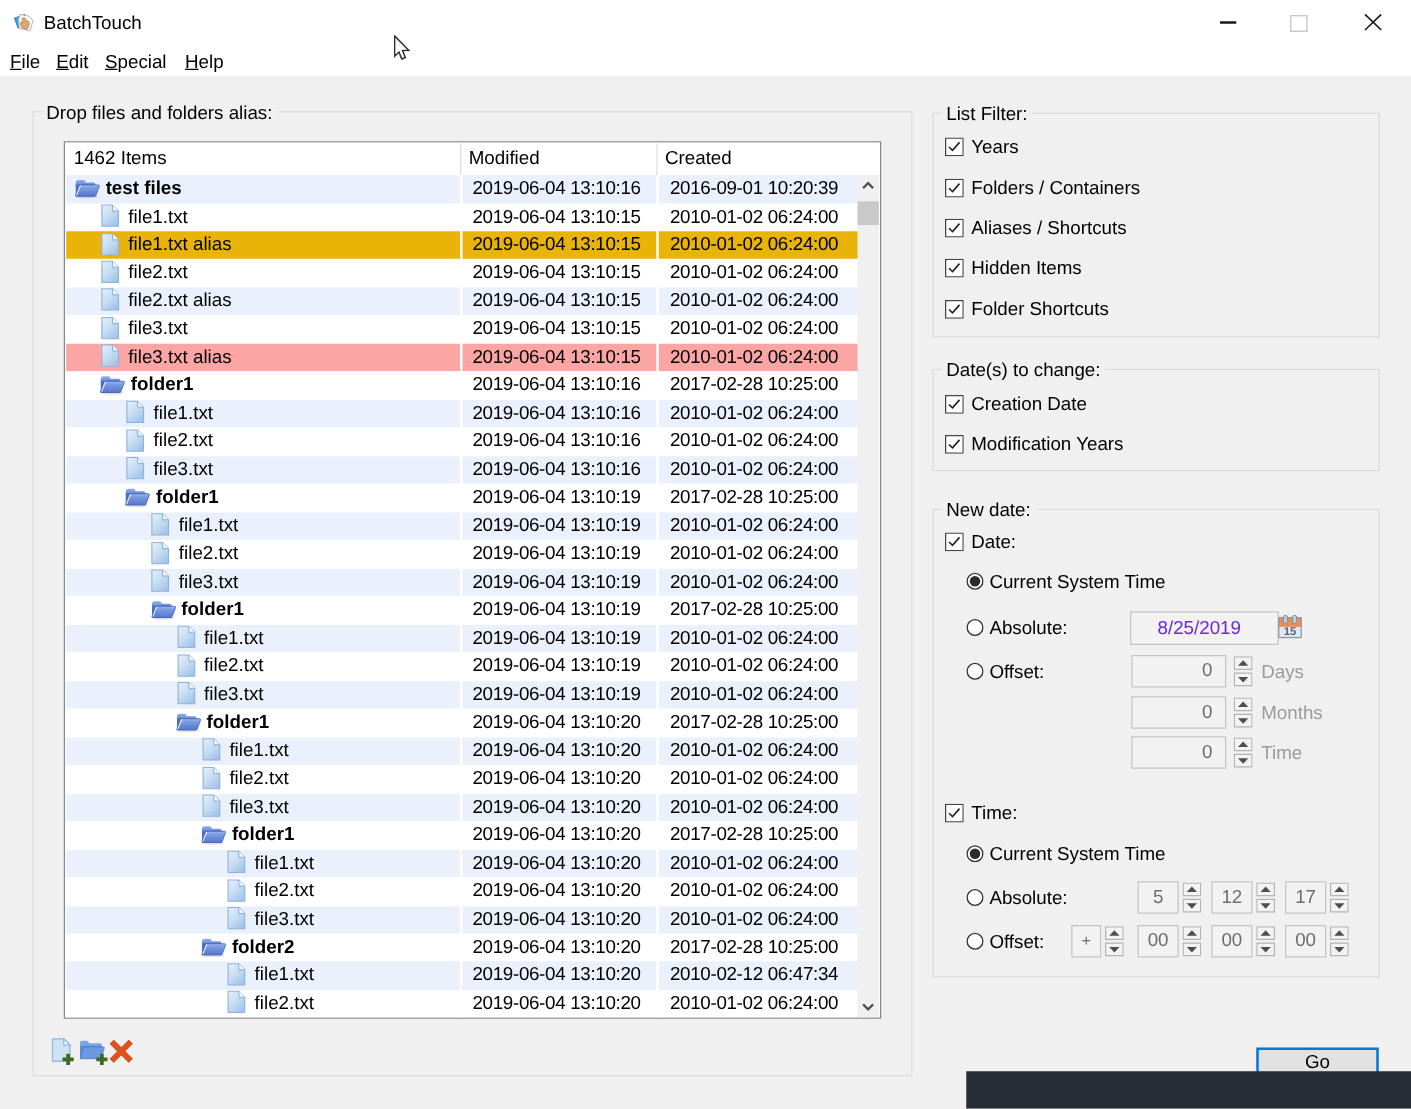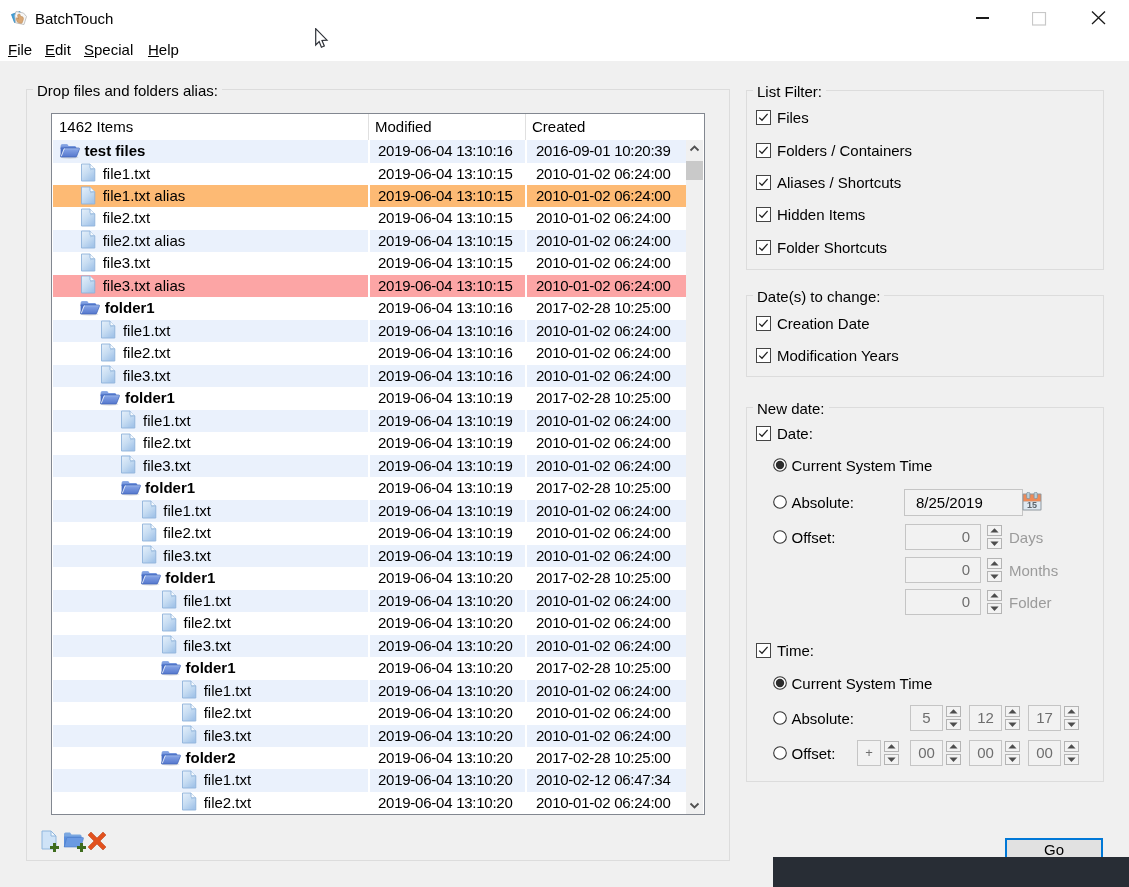--- a/index.html
+++ b/index.html
@@ -82,21 +82,21 @@
           </defs>
           <path d="M1.5 1 L10 1 L14.8 5.8 L14.8 18 L1.5 18 Z" fill="url(#fg)" stroke="#8fb2da" stroke-width="0.9"></path>
           <path d="M10 1 L10 4.4 Q10 5.8 11.4 5.8 L14.8 5.8 Z" fill="#f6fafd"></path>
           <path d="M10 1 L10 4.4 Q10 5.8 11.4 5.8 L14.8 5.8" fill="none" stroke="#8fb2da" stroke-width="0.9"></path>
           <path d="M10 5.8 L14.8 5.8 L10 7.5 Z" fill="#9fc0e2" opacity="0.6"></path>
         </svg></span>
       <span class="rt" style="left:49.7px">file1.txt</span>
       <span class="rt dt" style="left:325px">2019-06-04 13:10:15</span>
       <span class="rt dt" style="left:483px">2010-01-02 06:24:00</span>
     </div>
-<div class="row" style="top:71.0px;background:#fdba74">
+<div class="row" style="top:71.0px;background:#eab308">
       <span style="position:absolute;left:27.0px;top:0.5px"><svg width="16" height="19" viewBox="0 0 16 19">
           <defs>
             <linearGradient id="fg" x1="0" y1="0" x2="0.7" y2="1">
               <stop offset="0" stop-color="#e6f0fa"></stop>
               <stop offset="0.55" stop-color="#c6dcf2"></stop>
               <stop offset="1" stop-color="#a3c4e9"></stop>
             </linearGradient>
           </defs>
           <path d="M1.5 1 L10 1 L14.8 5.8 L14.8 18 L1.5 18 Z" fill="url(#fg)" stroke="#8fb2da" stroke-width="0.9"></path>
           <path d="M10 1 L10 4.4 Q10 5.8 11.4 5.8 L14.8 5.8 Z" fill="#f6fafd"></path>
@@ -664,21 +664,21 @@
 <svg class="abs" style="left:87px;top:831px" width="20" height="20" viewBox="0 0 20 20">
 <path d="M4 1 L10 7 L16 1 L19 4 L13 10 L19 16 L16 19 L10 13 L4 19 L1 16 L7 10 L1 4 Z" fill="#e2511e" stroke="#b53d12" stroke-width="0.5"></path>
 </svg>
 
 <div class="gb" style="left:746px;top:90px;width:358px;height:180px"></div>
 <span class="gbl" style="left:753px;top:83px">List Filter:</span>
 <svg class="abs" style="left:756px;top:110px" width="15" height="15" viewBox="0 0 15 15">
     <rect x="0.5" y="0.5" width="14" height="14" fill="#fff" stroke="#454545"></rect>
     <path d="M3.2 7.6 L6 10.3 L11.6 3.9" fill="none" stroke="#222" stroke-width="1.3"></path>
   </svg>
-<span class="lbl" style="left:777px;top:109px">Files</span>
+<span class="lbl" style="left:777px;top:109px">Years</span>
 <svg class="abs" style="left:756px;top:143px" width="15" height="15" viewBox="0 0 15 15">
     <rect x="0.5" y="0.5" width="14" height="14" fill="#fff" stroke="#454545"></rect>
     <path d="M3.2 7.6 L6 10.3 L11.6 3.9" fill="none" stroke="#222" stroke-width="1.3"></path>
   </svg>
 <span class="lbl" style="left:777px;top:142px">Folders / Containers</span>
 <svg class="abs" style="left:756px;top:175px" width="15" height="15" viewBox="0 0 15 15">
     <rect x="0.5" y="0.5" width="14" height="14" fill="#fff" stroke="#454545"></rect>
     <path d="M3.2 7.6 L6 10.3 L11.6 3.9" fill="none" stroke="#222" stroke-width="1.3"></path>
   </svg>
 <span class="lbl" style="left:777px;top:174px">Aliases / Shortcuts</span>
@@ -715,21 +715,21 @@
 <span class="lbl" style="left:777px;top:425px">Date:</span>
 <svg class="abs" style="left:773px;top:458px" width="14" height="14" viewBox="0 0 14 14">
     <circle cx="7" cy="7" r="6.3" fill="#fff" stroke="#333333" stroke-width="1.1"></circle>
     <circle cx="7" cy="7" r="4.2" fill="#2b2b2b"></circle>
   </svg>
 <span class="lbl" style="left:791.5px;top:457px">Current System Time</span>
 <svg class="abs" style="left:773px;top:495px" width="14" height="14" viewBox="0 0 14 14">
     <circle cx="7" cy="7" r="6.3" fill="#fff" stroke="#333333" stroke-width="1.1"></circle>
   </svg>
 <span class="lbl" style="left:791.5px;top:494px">Absolute:</span>
-<div class="dfield" style="left:904px;top:489px;width:119px;height:27px;line-height:25px;text-align:left;padding-left:11px;font-size:15px;color:#000000">8/25/2019</div>
+<div class="dfield" style="left:904px;top:489px;width:119px;height:27px;line-height:25px;text-align:left;padding-left:21px;font-size:15px;color:#6d28d9">8/25/2019</div>
 <svg class="abs" style="left:1022px;top:492px" width="20" height="19" viewBox="0 0 20 19">
     <rect x="0.5" y="1.5" width="19" height="17" rx="1" fill="#8f979e"></rect>
     <rect x="1.5" y="2.5" width="17" height="7" fill="#ee8a57"></rect>
     <rect x="1.5" y="9.5" width="17" height="8" fill="#dfe9f2"></rect>
     <text x="10" y="16.2" font-size="9" font-weight="bold" fill="#5d646b" text-anchor="middle" font-family="Liberation Sans">15</text>
     <rect x="4.7" y="0.4" width="3.2" height="6.2" rx="1.2" fill="#bcd0da" stroke="#7e929e" stroke-width="0.8"></rect>
     <rect x="12.1" y="0.4" width="3.2" height="6.2" rx="1.2" fill="#bcd0da" stroke="#7e929e" stroke-width="0.8"></rect>
   </svg>
 <svg class="abs" style="left:773px;top:530px" width="14" height="14" viewBox="0 0 14 14">
     <circle cx="7" cy="7" r="6.3" fill="#fff" stroke="#333333" stroke-width="1.1"></circle>
@@ -751,21 +751,21 @@
     <path d="M3.4 16.6 L11.6 16.6 L7.5 21 Z" fill="#4d4d4d"></path>
   </svg>
 <span class="glbl" style="left:1009px;top:562px">Months</span>
 <div class="dfield" style="left:905px;top:589px;width:76px;height:26px;line-height:24px;text-align:right;padding-right:10px;font-size:15px;color:#6e6e6e">0</div>
 <svg class="abs" style="left:987px;top:590px" width="15" height="25" viewBox="0 0 15 25">
     <rect x="0.5" y="0.5" width="14" height="10" fill="#f3f3f3" stroke="#b4b4b4"></rect>
     <rect x="0.5" y="13.5" width="14" height="10" fill="#f3f3f3" stroke="#b4b4b4"></rect>
     <path d="M3.4 7.6 L7.5 3.2 L11.6 7.6 Z" fill="#4d4d4d"></path>
     <path d="M3.4 16.6 L11.6 16.6 L7.5 21 Z" fill="#4d4d4d"></path>
   </svg>
-<span class="glbl" style="left:1009px;top:594px">Folder</span>
+<span class="glbl" style="left:1009px;top:594px">Time</span>
 <svg class="abs" style="left:756px;top:643px" width="15" height="15" viewBox="0 0 15 15">
     <rect x="0.5" y="0.5" width="14" height="14" fill="#fff" stroke="#454545"></rect>
     <path d="M3.2 7.6 L6 10.3 L11.6 3.9" fill="none" stroke="#222" stroke-width="1.3"></path>
   </svg>
 <span class="lbl" style="left:777px;top:642px">Time:</span>
 <svg class="abs" style="left:773px;top:676px" width="14" height="14" viewBox="0 0 14 14">
     <circle cx="7" cy="7" r="6.3" fill="#fff" stroke="#333333" stroke-width="1.1"></circle>
     <circle cx="7" cy="7" r="4.2" fill="#2b2b2b"></circle>
   </svg>
 <span class="lbl" style="left:791.5px;top:675px">Current System Time</span>

